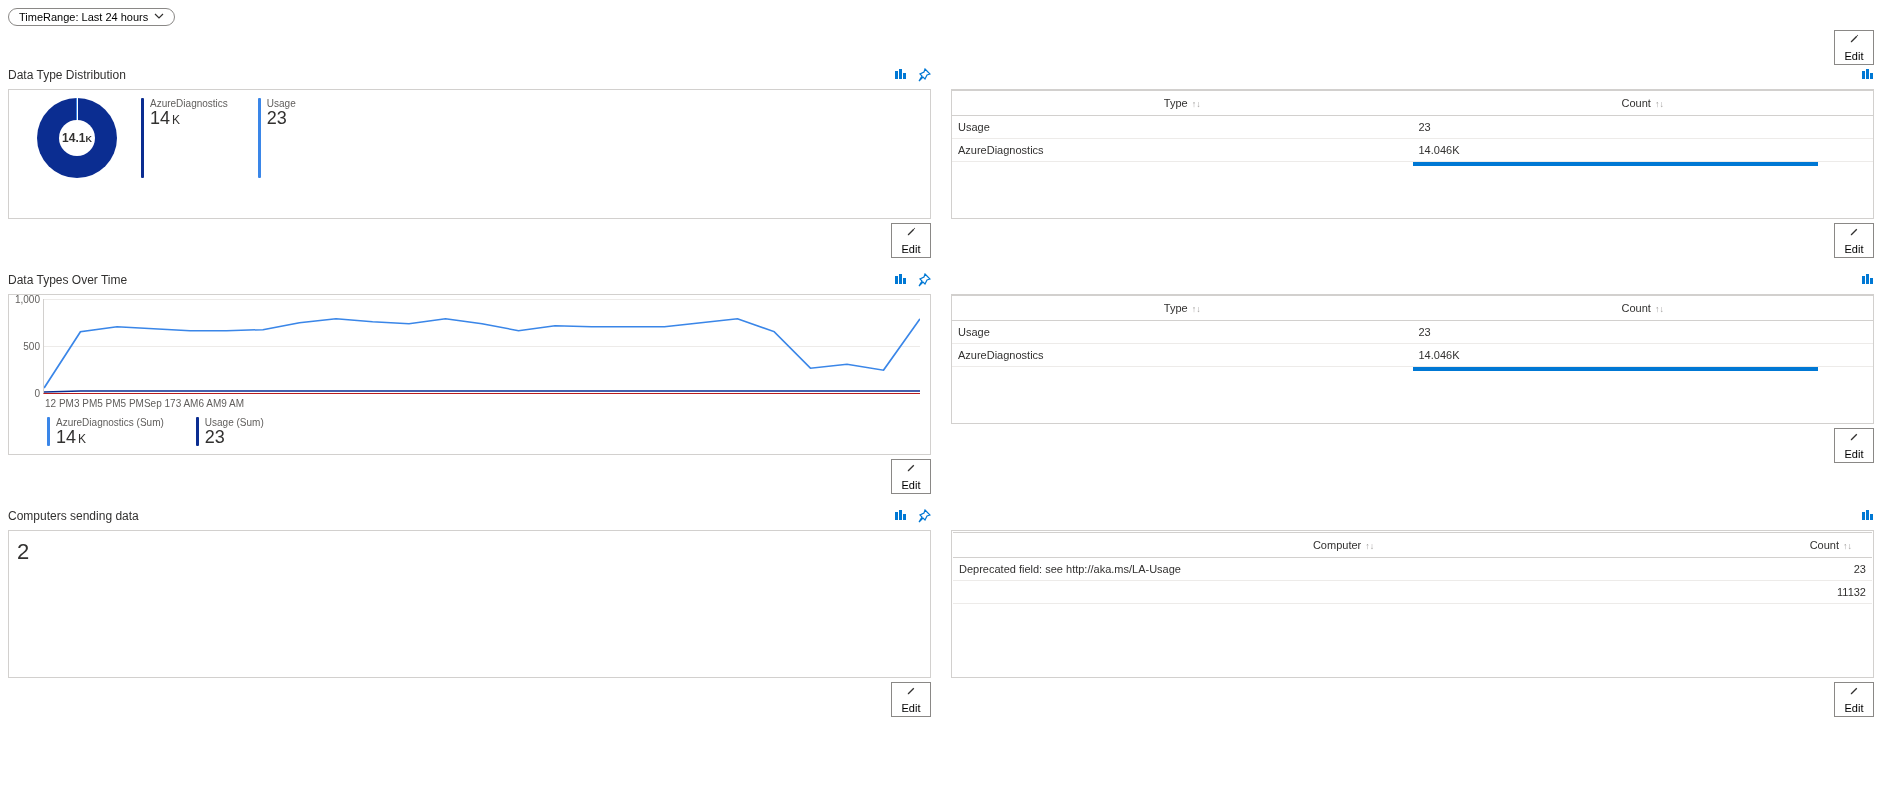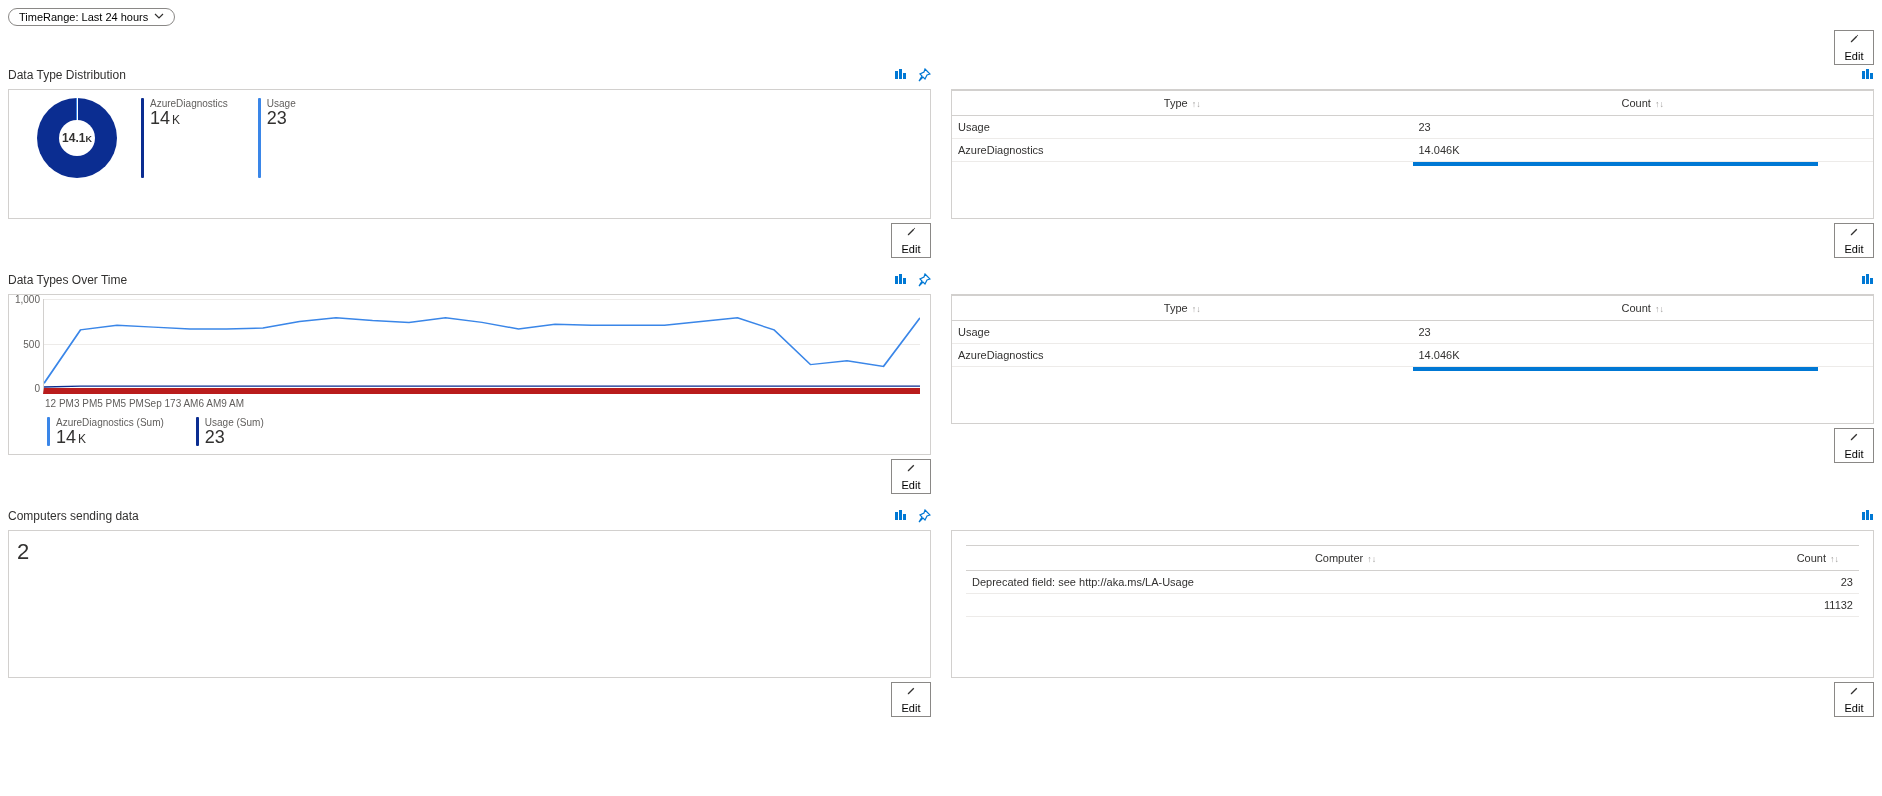--- a/index.html
+++ b/index.html
@@ -153,21 +153,21 @@
     bottom:-5px;
     height:4px;
     background:#0078d4;
   }
 
   
   .linechart-area {
     position: relative;
     height: 95px;
     border-left: 1px solid #d2d0ce;
-    border-bottom: 6px solid #b91c1c;
+    border-bottom: 1px solid #b91c1c;
   }
   .ylab { position:absolute; right:100%; padding-right:4px; font-size:10px; color:#605e5c; transform:translateY(-50%); }
   .grid-line { position:absolute; left:0; right:0; border-top:1px solid #edebe9; }
   .xlabels { display:flex; justify-content:flex-start; font-size:10px; color:#605e5c; padding:4px 2px 0 2px; }
   .summary-row {
     display:flex;
     gap:32px;
     padding-top:8px;
     padding-left:4px;
   }
@@ -454,21 +454,21 @@
       <span class="panel-icons">
         <span class="icon-logs">
             <svg width="14" height="14" viewBox="0 0 14 14">
               <rect x="2" y="3" width="3" height="8" fill="#0078d4"></rect>
               <rect x="6" y="1" width="3" height="10" fill="#0078d4"></rect>
               <rect x="10" y="5" width="3" height="6" fill="#0078d4"></rect>
             </svg>
           </span>
       </span>
     </div>
-    <div class="panel-body" style="padding:14px; min-height:148px">
+    <div class="panel-body" style="padding:1px; min-height:148px">
       <table class="tbl">
         <colgroup>
             <col style="width:85%">
             <col style="width:15%">
           </colgroup>
         <thead>
             <tr>
           <th><span>Computer</span><span class="sort-glyph">↑↓</span></th>
           <th style="text-align:right;padding-right:20px;"><span>Count</span><span class="sort-glyph">↑↓</span></th>
         </tr>

